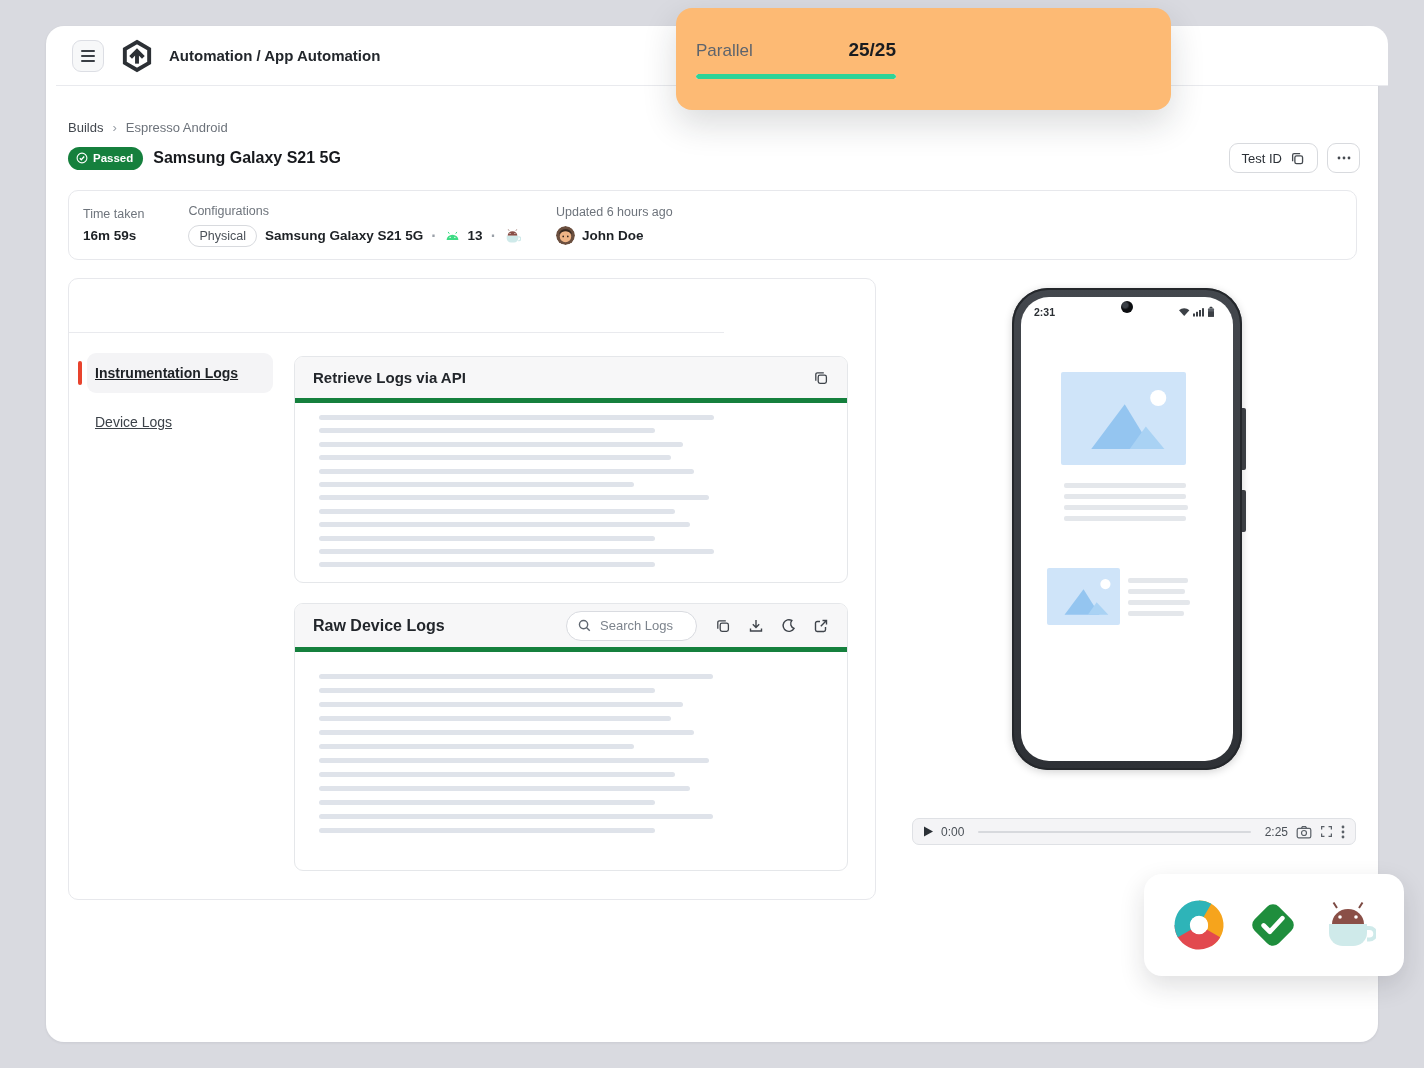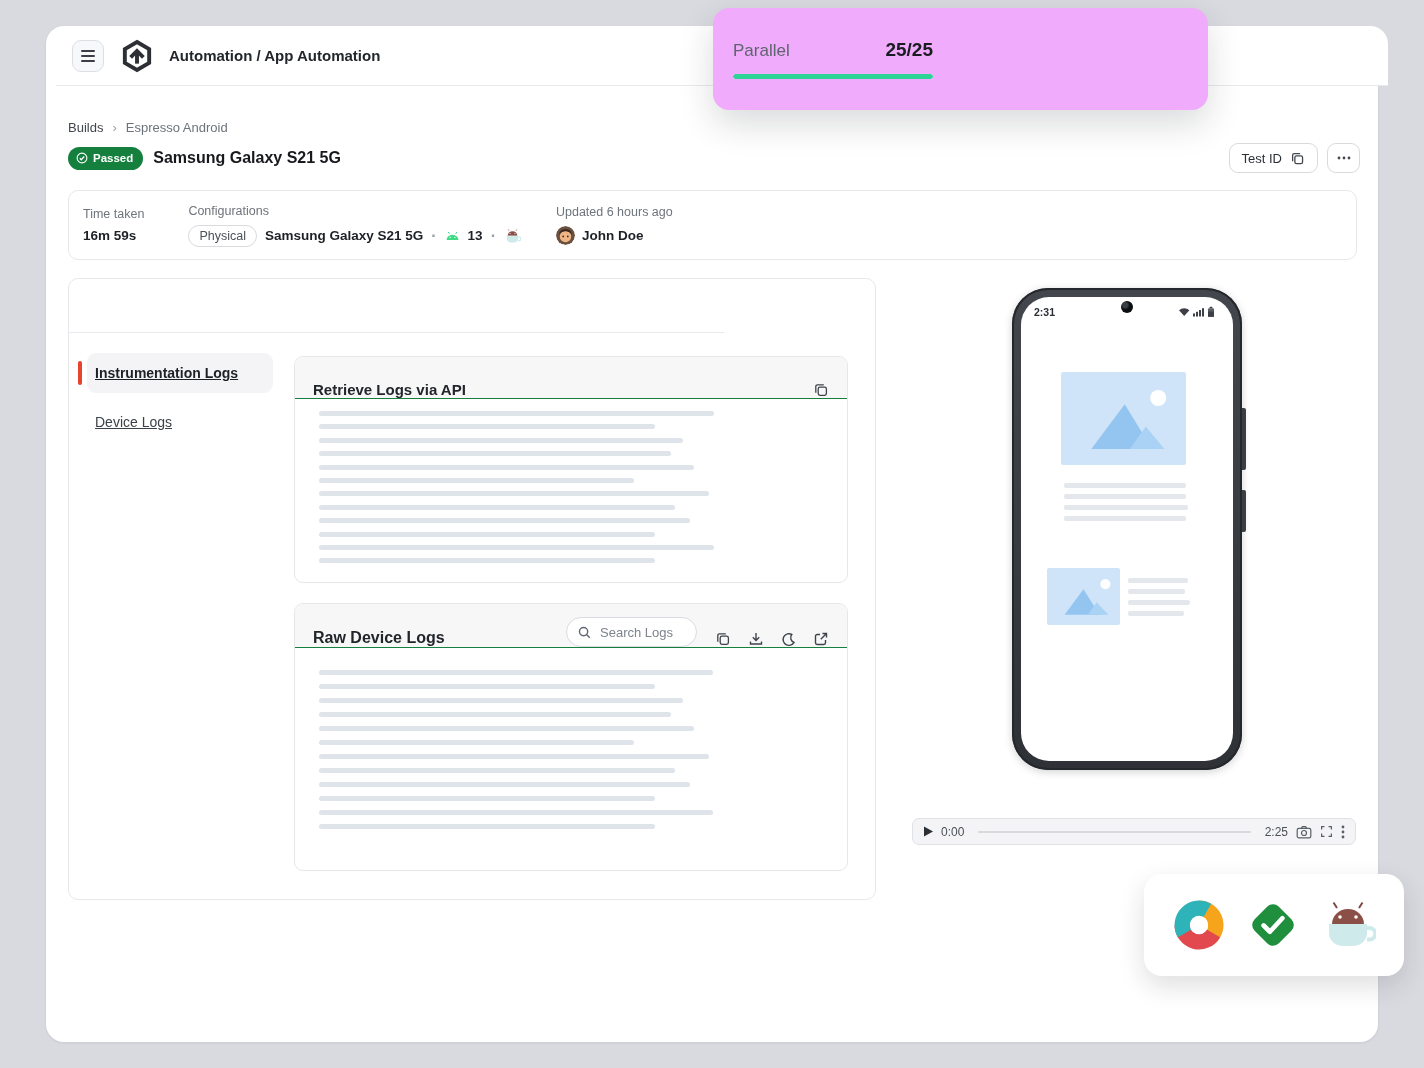--- a/index.html
+++ b/index.html
@@ -46,36 +46,36 @@
   .tab.active::after{content:"";position:absolute;left:-4px;right:-4px;bottom:0;height:3px;background:var(--accent);border-radius:2px 2px 0 0;}
   .tabs-underline{position:absolute;left:0;top:53px;width:655px;height:1px;background:#e9eaee;}
   .sidebar{position:absolute;left:18px;top:74px;width:186px;display:flex;flex-direction:column;gap:9px;}
   .nav-item{position:relative;height:40px;display:flex;align-items:center;padding:0 8px;font-size:14px;color:#3c4249;border-radius:9px;cursor:pointer;text-decoration:underline;}
   .nav-item.active{background:#f4f4f6;color:#1d2125;font-weight:bold;}
   .nav-item.active::before{content:"";position:absolute;left:-9px;top:8px;width:4px;height:24px;border-radius:3px;background:var(--accent);}
 
   .panel{position:absolute;left:225px;width:554px;border:1px solid #e5e7ea;border-radius:9px;background:#fff;box-sizing:border-box;overflow:hidden;}
   .panel-api{top:77px;height:227px;}
   .panel-raw{top:324px;height:268px;}
-  .panel-head{height:41px;background:#f7f7f8;border-bottom:1px solid #15803d;display:flex;align-items:flex-end;padding:0 18px;}
+  .panel-head{height:41px;background:#f7f7f8;border-bottom:5px solid #15803d;display:flex;align-items:center;padding:0 18px;}
   .panel-raw .panel-head{height:43px;}
   .panel-title{font-size:15px;font-weight:bold;color:#22262b;}
   .panel-raw .panel-title{font-size:16px;}
   .icon-btn{background:none;border:none;color:#3f444b;cursor:pointer;display:flex;align-items:center;padding:0;}
   .ml-auto{margin-left:auto;}
   .panel-body{display:flex;flex-direction:column;gap:8.4px;padding:12px 24px 0;}
   .panel-raw .panel-body{gap:9px;padding-top:22px;}
   .skel{height:5px;border-radius:2.5px;background:var(--skeleton);}
   .search{display:flex;align-items:center;gap:6px;border:1px solid #d9dbe0;border-radius:16px;height:30px;padding:0 10px;background:#fff;margin-left:auto;box-sizing:border-box;}
   .search input{border:none;outline:none;width:84px;font-size:13px;color:#3c4249;background:transparent;font-family:inherit;}
   .search input::placeholder{color:#7d848d;}
   .head-icons{display:flex;align-items:center;gap:17px;margin-left:18px;}
 
   
-  .stats-card{position:absolute;left:713px;top:8px;width:495px;height:102px;background:#f0abfc;border-radius:16px;box-shadow:0 14px 34px rgba(25,28,38,.16);display:flex;align-items:center;gap:52px;padding:0 20px;box-sizing:border-box;}
+  .stats-card{position:absolute;left:676px;top:8px;width:495px;height:102px;background:#fdba74;border-radius:16px;box-shadow:0 14px 34px rgba(25,28,38,.16);display:flex;align-items:center;gap:52px;padding:0 20px;box-sizing:border-box;}
   .stat{width:200px;}
   .stat-row{display:flex;justify-content:space-between;align-items:baseline;margin-bottom:13px;}
   .stat-label{font-size:17px;color:#5d646d;}
   .stat-value{font-size:19px;font-weight:bold;color:#191c20;}
   .bar{height:5px;border-radius:3px;background:#f0f1f2;overflow:hidden;}
   .bar-fill{height:100%;border-radius:3px;}
   .fill-green{background:var(--green);}
   .fill-orange{background:var(--orange);}
 
   

